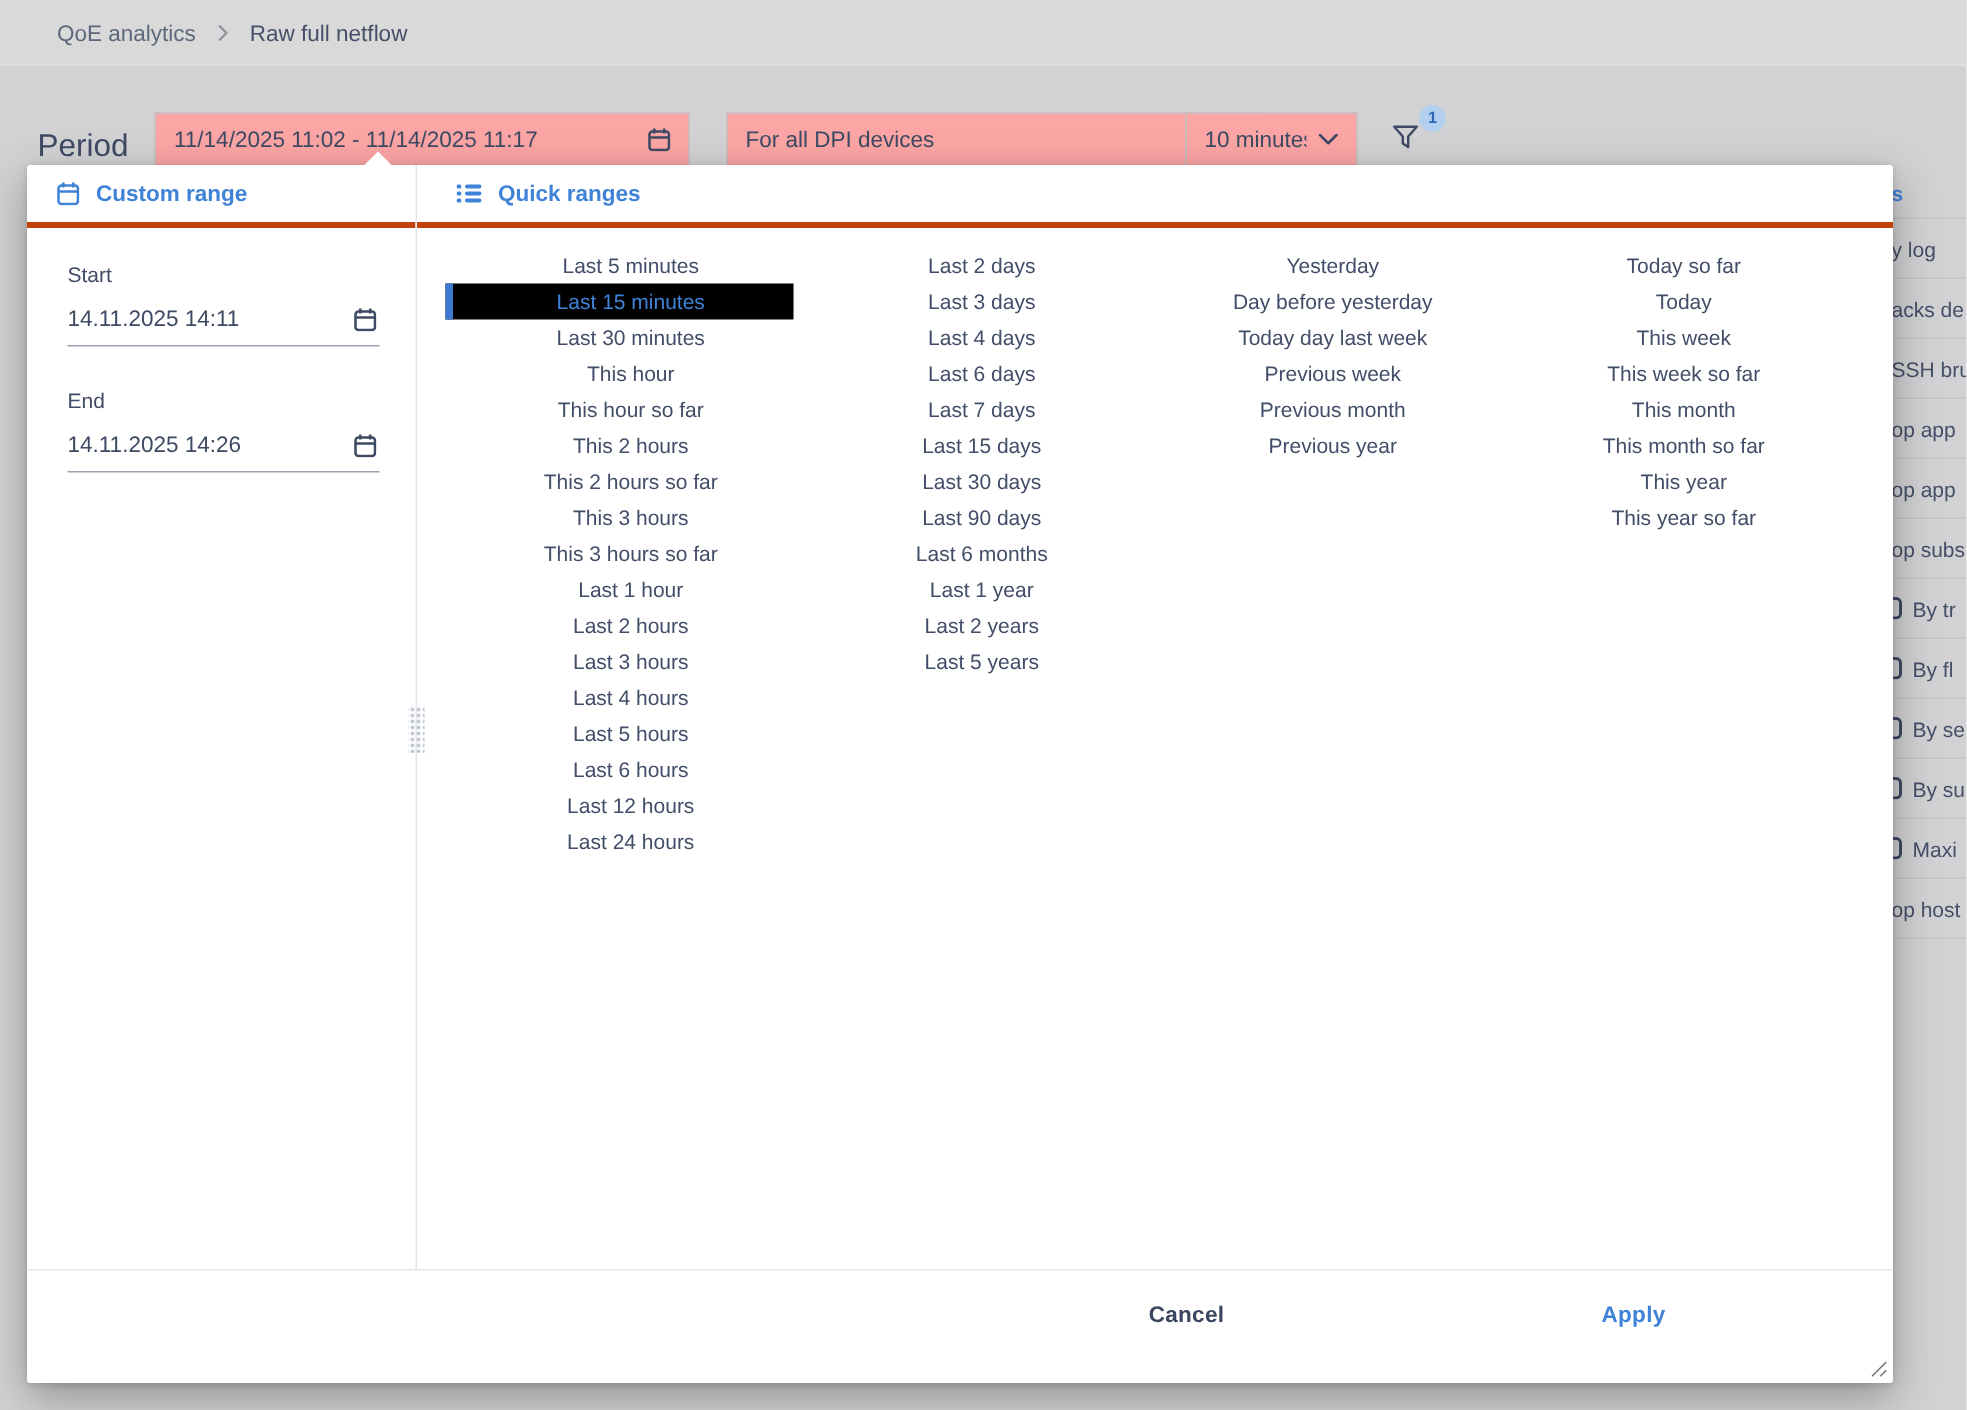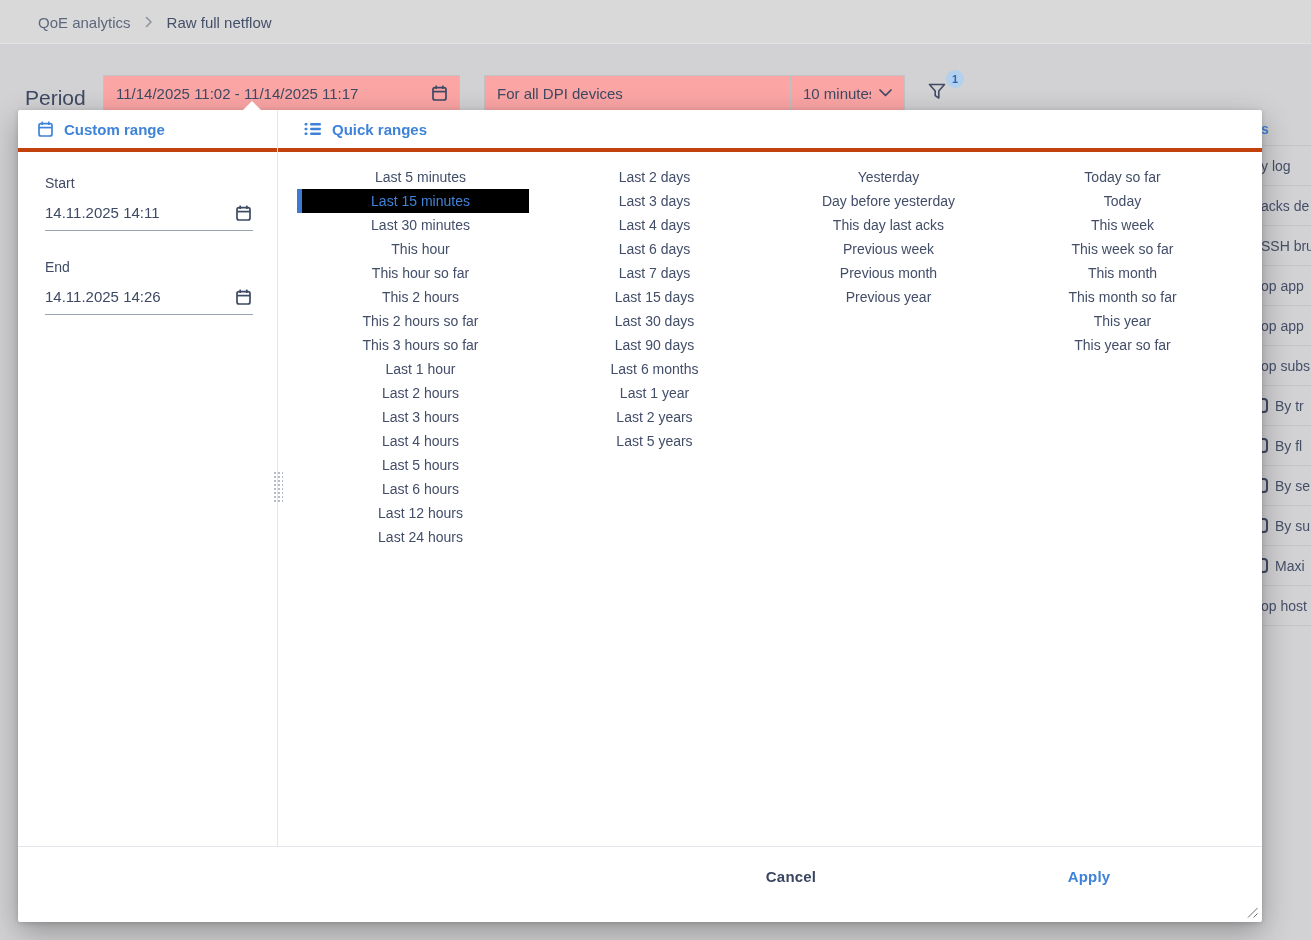--- a/index.html
+++ b/index.html
@@ -288,20 +288,21 @@
     <div class="quick-cols">
       <div class="quick-col">
 
       <div class="qitem"><span>Last 5 minutes</span></div>
           <div class="qitem selected"><span>Last 15 minutes</span></div>
           <div class="qitem"><span>Last 30 minutes</span></div>
           <div class="qitem"><span>This hour</span></div>
           <div class="qitem"><span>This hour so far</span></div>
           <div class="qitem"><span>This 2 hours</span></div>
           <div class="qitem"><span>This 2 hours so far</span></div>
+          <div class="qitem"><span>This 3 hours</span></div>
           <div class="qitem"><span>This 3 hours so far</span></div>
           <div class="qitem"><span>Last 1 hour</span></div>
           <div class="qitem"><span>Last 2 hours</span></div>
           <div class="qitem"><span>Last 3 hours</span></div>
           <div class="qitem"><span>Last 4 hours</span></div>
           <div class="qitem"><span>Last 5 hours</span></div>
           <div class="qitem"><span>Last 6 hours</span></div>
           <div class="qitem"><span>Last 12 hours</span></div>
           <div class="qitem"><span>Last 24 hours</span></div>
         </div>
@@ -317,21 +318,21 @@
           <div class="qitem"><span>Last 90 days</span></div>
           <div class="qitem"><span>Last 6 months</span></div>
           <div class="qitem"><span>Last 1 year</span></div>
           <div class="qitem"><span>Last 2 years</span></div>
           <div class="qitem"><span>Last 5 years</span></div>
         </div>
       <div class="quick-col">
 
       <div class="qitem"><span>Yesterday</span></div>
           <div class="qitem"><span>Day before yesterday</span></div>
-          <div class="qitem"><span>This day last acks</span></div>
+          <div class="qitem"><span>Today day last week</span></div>
           <div class="qitem"><span>Previous week</span></div>
           <div class="qitem"><span>Previous month</span></div>
           <div class="qitem"><span>Previous year</span></div>
         </div>
       <div class="quick-col">
 
       <div class="qitem"><span>Today so far</span></div>
           <div class="qitem"><span>Today</span></div>
           <div class="qitem"><span>This week</span></div>
           <div class="qitem"><span>This week so far</span></div>

